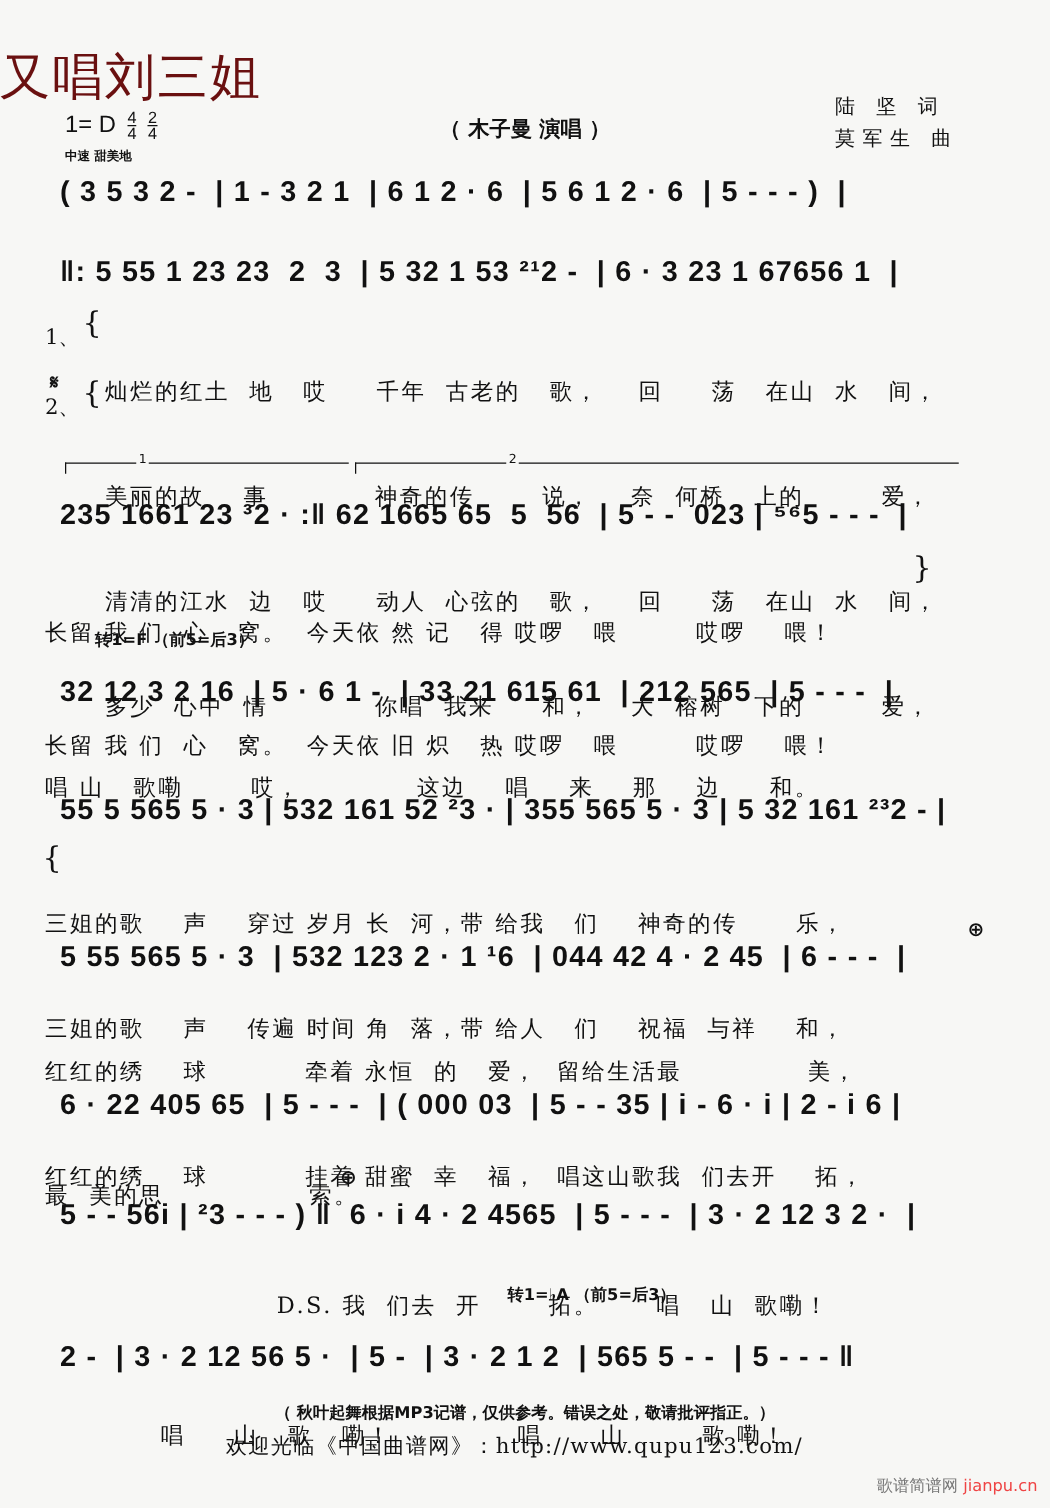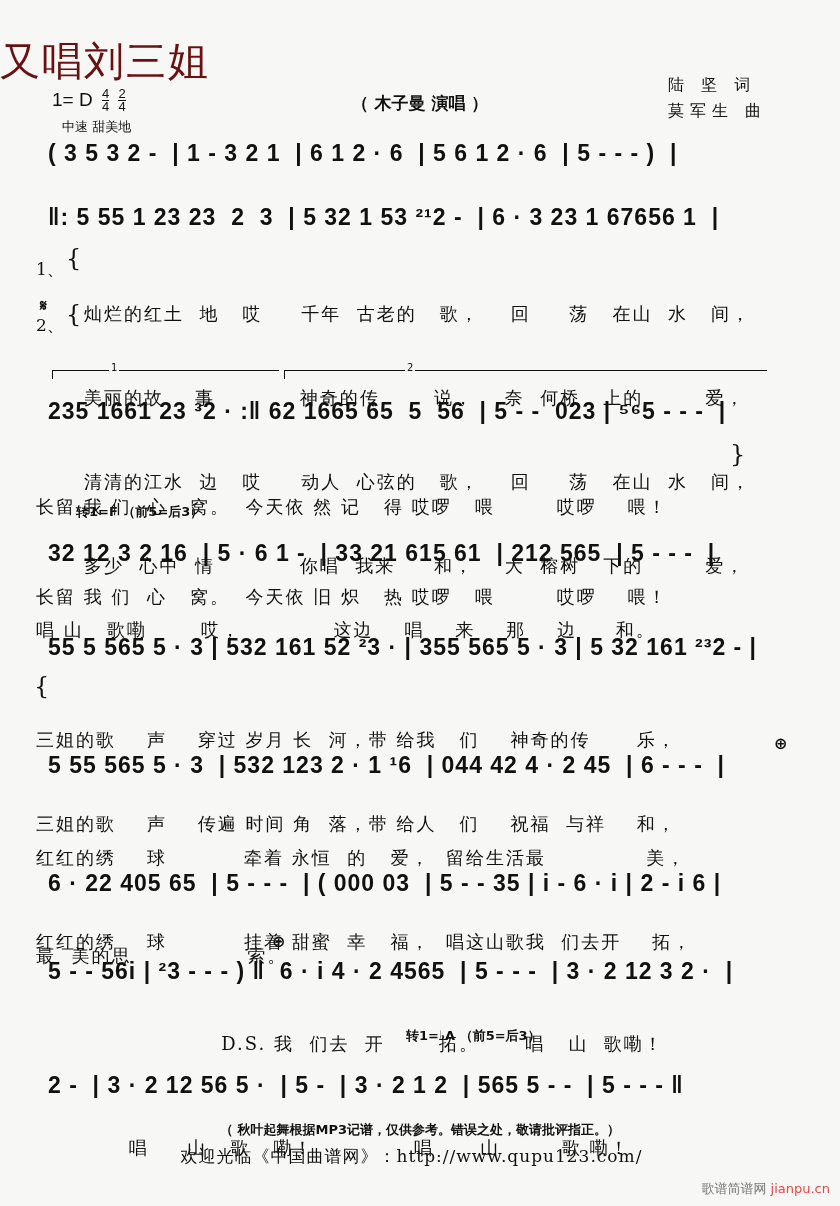--- a/index.html
+++ b/index.html
@@ -13,21 +13,21 @@
   .title {
     left:0; width:840px; top:34px; text-align:left;
     font-size:40px; color:#6a1010; letter-spacing:2px;
     font-family:"DejaVu Sans", sans-serif;
   }
   .subtitle { left:0; width:840px; top:92px; text-align:center; font-size:17px; font-weight:bold; }
   .key { left:52px; top:88px; font-size:19px; font-family:"Liberation Sans", sans-serif; }
   .frac { display:inline-block; vertical-align:middle; text-align:center; font-size:13px; line-height:12px; margin-left:4px; }
   .frac span { display:block; }
   .frac span.top { border-bottom:1px solid #111; }
-  .tempo { left:62px; top:118px; font-size:13px; font-weight:normal; }
+  .tempo { left:52px; top:118px; font-size:10px; font-weight:bold; }
   .credits { left:668px; top:72px; font-size:16px; line-height:26px; font-family:"DejaVu Serif", serif; letter-spacing:6px; }
   .mline {
     position:absolute; left:48px; width:740px; height:34px;
     font-family:"Liberation Sans", sans-serif; font-weight:bold; font-size:23px;
     white-space:pre; letter-spacing:1px;
   }
   .lyric {
     position:absolute; left:36px; font-family:"DejaVu Serif", serif; font-size:18px;
     white-space:pre; letter-spacing:2px;
   }

